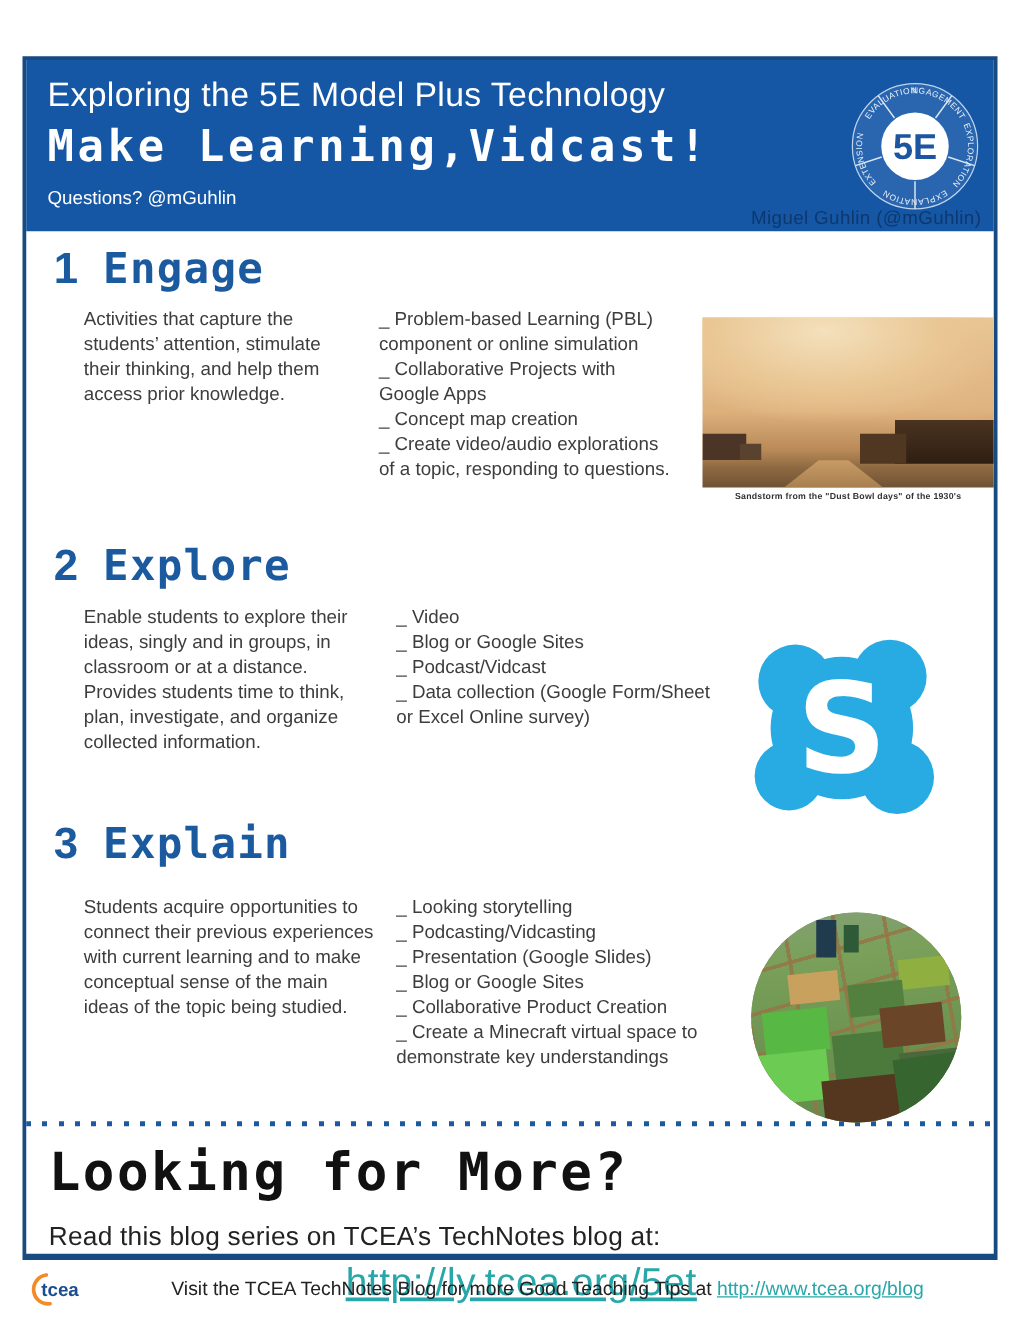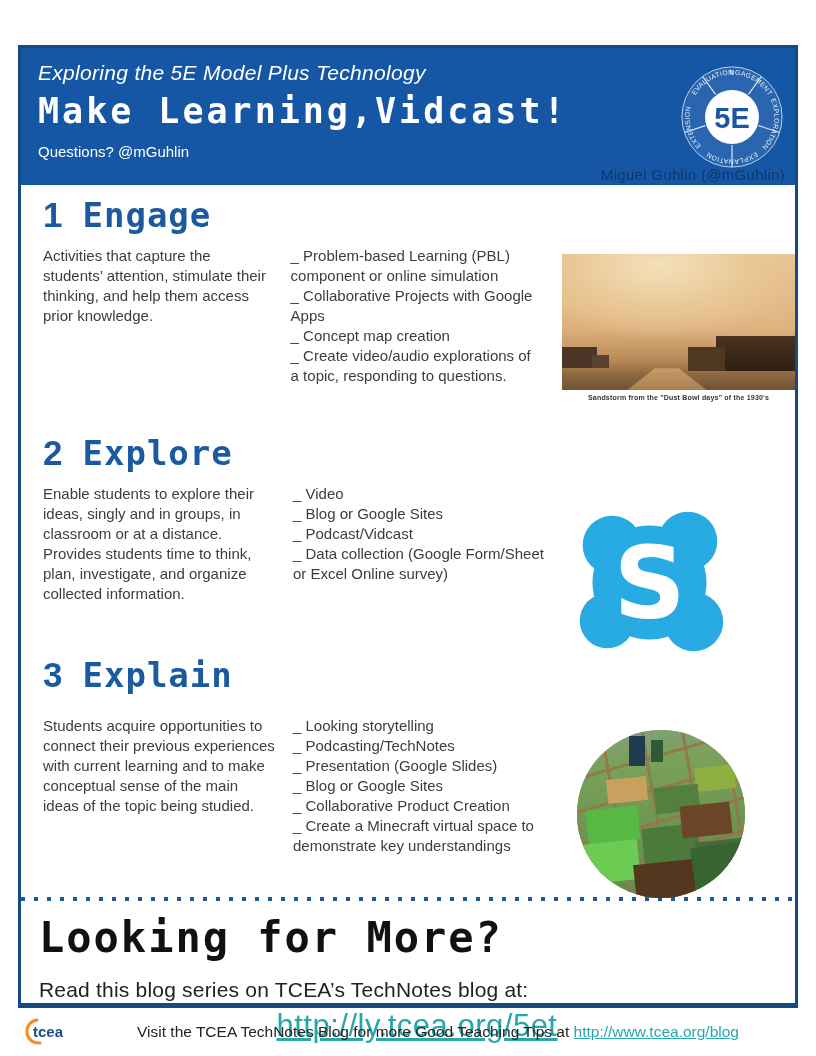--- a/index.html
+++ b/index.html
@@ -10,40 +10,40 @@
   }
   .frame {
     position:absolute; left:18px; top:45px; width:780px; height:963px;
     border:3px solid #164A80; border-bottom-width:5px; background:#fff;
   }
   
   .header {
     position:relative; height:137px; background:#1557A4; color:#fff;
     padding:13px 0 0 17px;
   }
-  .kicker { font-style:italic; font-size:21px; letter-spacing:.3px; }
+  .kicker { font-size:27px; letter-spacing:.3px; }
   .big-title {
     font-family:"DejaVu Sans Mono", monospace; font-weight:bold;
     font-size:35px; letter-spacing:3px; margin-top:6px; white-space:nowrap;
   }
   .questions { font-size:15px; margin-top:12px; }
   .credit {
     position:absolute; right:10px; bottom:2px; font-size:15px;
     color:rgba(8,30,64,.55); letter-spacing:.3px;
   }
   .badge { position:absolute; right:10px; top:10px; width:106px; height:118px; }
   
   .sections { padding-left:22px; }
   .sec { position:relative; }
   .sec1 { height:228px; } .sec2 { height:212px; } .sec3 { height:238px; }
   .sec-head { margin:10px 0 4px 0; color:#1C5AA0; line-height:40px; }
   .sec-num  { font-weight:bold; font-size:35px; margin-right:20px; }
   .sec-title{ font-family:"DejaVu Sans Mono", monospace; font-weight:bold;
               font-size:34px; letter-spacing:1px; }
-  .cols { display:flex; }
+  .cols { display:flex;margin-left:24px; }
   .sec3 .cols { margin-top:14px; }
   .desc  { width:232px; font-size:15px; line-height:1.33; color:#3D3D3D; }
   .items { width:254px; font-size:15px; line-height:1.33; color:#3D3D3D; margin-left:18px; }
   .figure { margin-left:20px; }
   
   .photo-wrap { width:233px; margin-top:8px; }
   .photo {
     position:relative; width:233px; height:136px; overflow:hidden;
     background:
       radial-gradient(ellipse 90% 75% at 42% 8%, #F4E0BC 0%, #E9C693 45%, rgba(0,0,0,0) 72%),
@@ -211,21 +211,21 @@
       </div>
 
       <div class="sec sec3">
         <div class="sec-head">
           <span class="sec-num">3</span><span class="sec-title">Explain</span>
         </div>
         <div class="cols">
           <div class="desc">Students acquire opportunities to connect their previous experiences with current learning and to make conceptual sense of the main ideas of the topic being studied.</div>
           <div class="items">
             <p>_ Looking storytelling</p>
-            <p>_ Podcasting/TechNotes</p>
+            <p>_ Podcasting/Vidcasting</p>
             <p>_ Presentation (Google Slides)</p>
             <p>_ Blog or Google Sites</p>
             <p>_ Collaborative Product Creation</p>
             <p>_ Create a Minecraft virtual space to demonstrate key understandings</p>
           </div>
           <div class="figure mc">
             <div class="mc-inner"></div>
             <div class="plot p7"></div>
               <div class="plot p9"></div>
               <div class="plot p8"></div>

